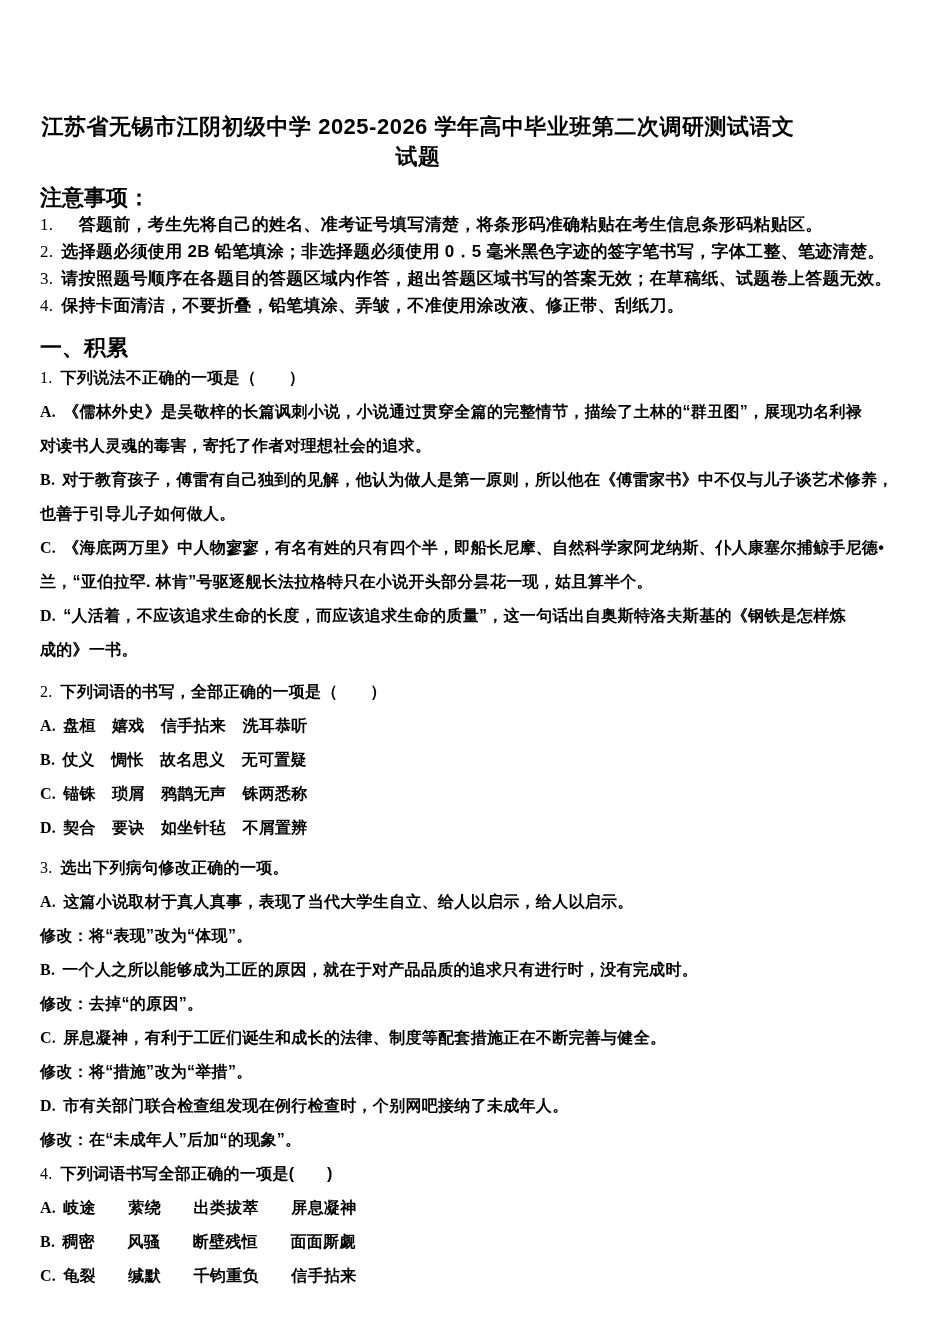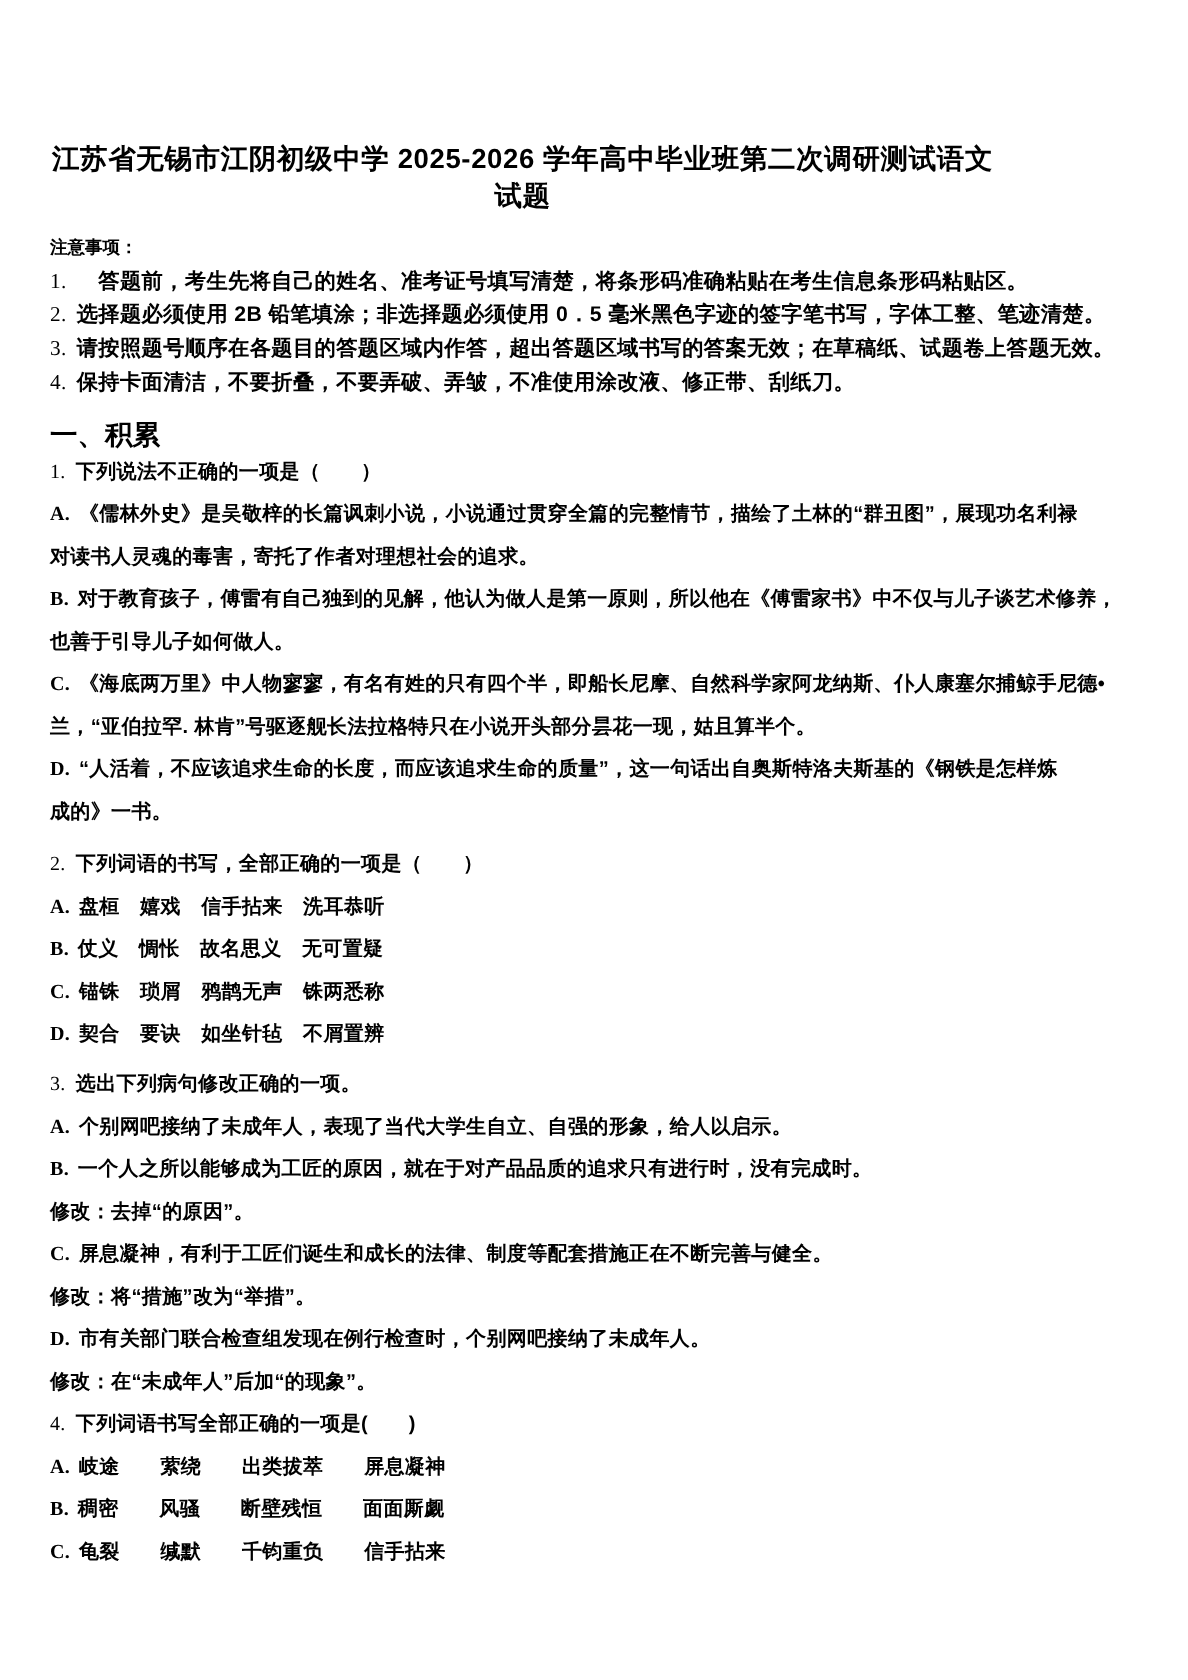--- a/index.html
+++ b/index.html
@@ -23,21 +23,21 @@
   }
   .title {
     margin: 0 0 12px 0;
     font-size: 22px;
     line-height: 30px;
     text-align: center;
     font-weight: 700;
     letter-spacing: 0.5px;
   }
   .notice-heading {
-    font-size: 14px;
+    font-size: 22px;
     line-height: 27px;
   }
   .notice-item {
     font-size: 17px;
     line-height: 27px;
     letter-spacing: 0.3px;
     white-space: nowrap;
   }
   .section-heading {
     margin-top: 16px;
@@ -70,21 +70,21 @@
 
 <div class="page">
 
   <h1 class="title">江苏省无锡市江阴初级中学 2025-2026 学年高中毕业班第二次调研测试语文试题</h1>
 
   <div class="notice">
     <div class="notice-heading">注意事项：</div>
     <div class="notice-item"><span class="qnum">1.</span><span>　答题前，考生先将自己的姓名、准考证号填写清楚，将条形码准确粘贴在考生信息条形码粘贴区。</span></div>
     <div class="notice-item"><span class="qnum">2.</span><span>选择题必须使用 2B 铅笔填涂；非选择题必须使用 0．5 毫米黑色字迹的签字笔书写，字体工整、笔迹清楚。</span></div>
     <div class="notice-item"><span class="qnum">3.</span><span>请按照题号顺序在各题目的答题区域内作答，超出答题区域书写的答案无效；在草稿纸、试题卷上答题无效。</span></div>
-    <div class="notice-item"><span class="qnum">4.</span><span>保持卡面清洁，不要折叠，不要弄破、弄皱，不准使用涂改液、修正带、刮纸刀。</span></div>
+    <div class="notice-item"><span class="qnum">4.</span><span>保持卡面清洁，不要折叠，铅笔填涂、弄皱，不准使用涂改液、修正带、刮纸刀。</span></div>
   </div>
 
   <div class="section-heading">一、积累</div>
 
   <div class="question q1">
     <div class="line stem"><span class="qnum">1.</span><span>下列说法不正确的一项是（　　）</span></div>
     <div class="line"><span class="opt">A.</span><span>《儒林外史》是吴敬梓的长篇讽刺小说，小说通过贯穿全篇的完整情节，描绘了土林的“群丑图”，展现功名利禄</span></div>
     <div class="line"><span>对读书人灵魂的毒害，寄托了作者对理想社会的追求。</span></div>
     <div class="line"><span class="opt">B.</span><span>对于教育孩子，傅雷有自己独到的见解，他认为做人是第一原则，所以他在《傅雷家书》中不仅与儿子谈艺术修养，</span></div>
     <div class="line"><span>也善于引导儿子如何做人。</span></div>
@@ -97,21 +97,22 @@
   <div class="question q2">
     <div class="line stem"><span class="qnum">2.</span><span>下列词语的书写，全部正确的一项是（　　）</span></div>
     <div class="line"><span class="opt">A.</span><span>盘桓　嬉戏　信手拈来　洗耳恭听</span></div>
     <div class="line"><span class="opt">B.</span><span>仗义　惆怅　故名思义　无可置疑</span></div>
     <div class="line"><span class="opt">C.</span><span>锚铢　琐屑　鸦鹊无声　铢两悉称</span></div>
     <div class="line"><span class="opt">D.</span><span>契合　要诀　如坐针毡　不屑置辨</span></div>
   </div>
 
   <div class="question q3">
     <div class="line stem"><span class="qnum">3.</span><span>选出下列病句修改正确的一项。</span></div>
-    <div class="line"><span class="opt">A.</span><span>个别网吧接纳了未成年人，表现了当代大学生自立、自强的形象，给人以启示。</span></div>
+    <div class="line"><span class="opt">A.</span><span>这篇小说取材于真人真事，表现了当代大学生自立、给人以启示，给人以启示。</span></div>
+    <div class="line"><span>修改：将“表现”改为“体现”。</span></div>
     <div class="line"><span class="opt">B.</span><span>一个人之所以能够成为工匠的原因，就在于对产品品质的追求只有进行时，没有完成时。</span></div>
     <div class="line"><span>修改：去掉“的原因”。</span></div>
     <div class="line"><span class="opt">C.</span><span>屏息凝神，有利于工匠们诞生和成长的法律、制度等配套措施正在不断完善与健全。</span></div>
     <div class="line"><span>修改：将“措施”改为“举措”。</span></div>
     <div class="line"><span class="opt">D.</span><span>市有关部门联合检查组发现在例行检查时，个别网吧接纳了未成年人。</span></div>
     <div class="line"><span>修改：在“未成年人”后加“的现象”。</span></div>
   </div>
 
   <div class="question q4">
     <div class="line stem"><span class="qnum">4.</span><span>下列词语书写全部正确的一项是(　　)</span></div>

